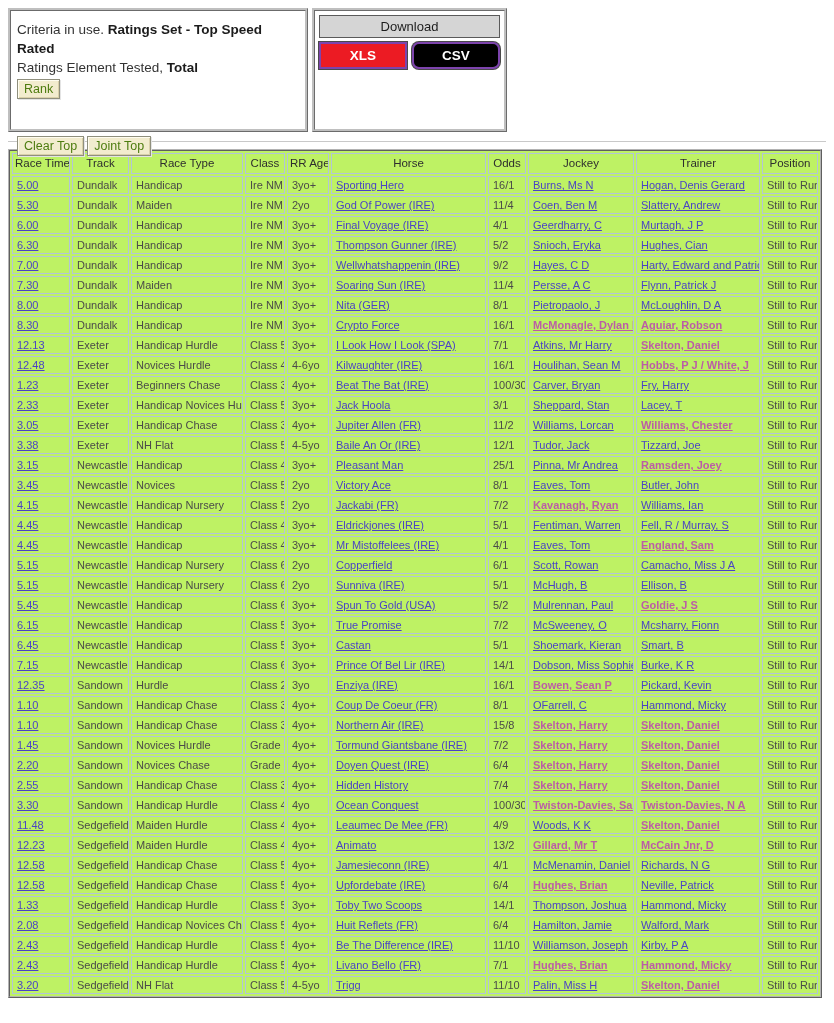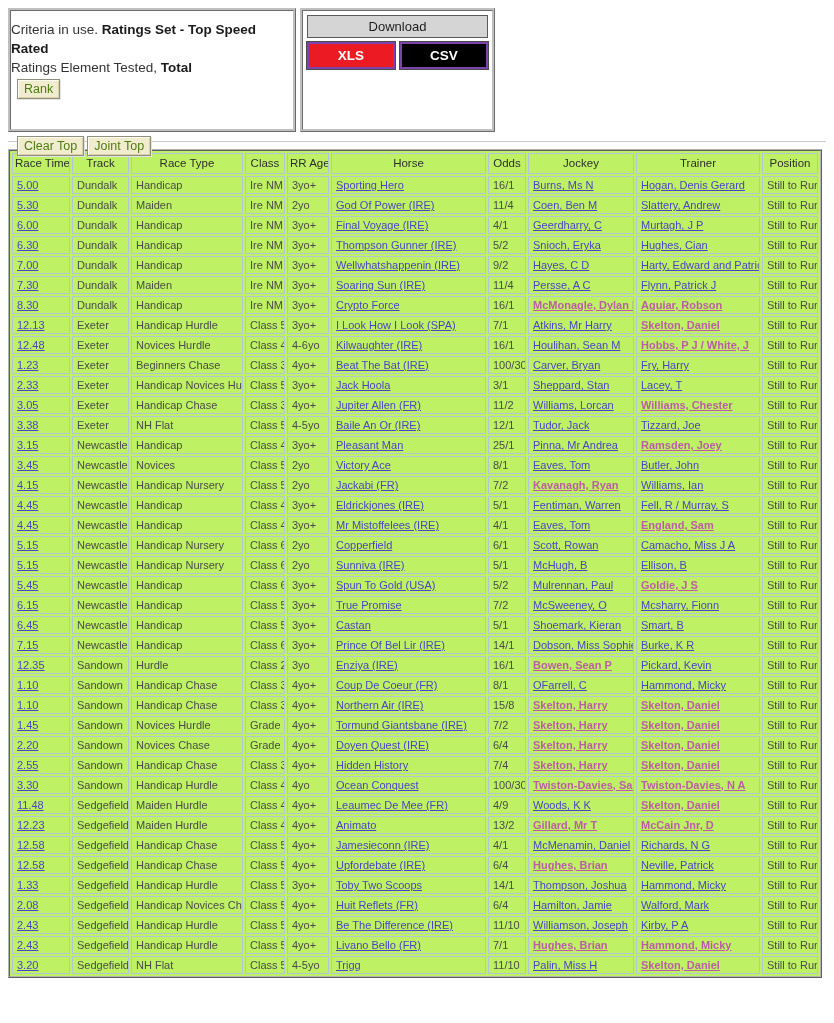--- a/index.html
+++ b/index.html
@@ -1,37 +1,37 @@
 <!DOCTYPE html>
 <html style="--link: #4a43c6; --visited: #bb5da6; --cell-border: #b2c4d8; --xls-red: #ec1b23; --csv-black: #000000; --dl-border: #7d44ad; --btn-beige: #f2ecce;"><head>
 <meta charset="utf-8">
 <style>
   html,body{margin:0;padding:0;background:#fff;}
   body{font-family:"Liberation Sans","DejaVu Sans",sans-serif;color:#3c3c3c;width:834px;}
   .page{padding:8px;}
 
   
   .top{display:flex;align-items:stretch;gap:4px;}
-  .criteria-box{width:282px;height:112px;border:3px ridge #bfbfbf;background:#fff;padding:3px 0;position:relative;}
+  .criteria-box{width:282px;height:112px;border:3px ridge #bfbfbf;background:#fff;padding:3px 6px;position:relative;}
   .criteria-text{font-size:13.5px;line-height:19px;color:#333;margin-top:6px;}
   .criteria-text b{color:#1c1c1c;}
   .btn-row{position:absolute;left:6px;}
   .btn-row.r1{top:68px;}
   .btn-row.r2{top:94px;margin-top:31px;}
   button.beige{font-family:inherit;font-size:12.5px;color:#4d7c0f;background:var(--btn-beige);
     border:1px solid #8f8f7d;box-shadow:inset 1px 1px 0 #fffdf0, inset -1px -1px 0 #d9d0a9, 1px 1px 0 #e4e4e4;
     padding:2px 6px;margin-right:3px;cursor:pointer;}
   .download-box{width:183px;height:112px;border:3px ridge #bfbfbf;background:#fff;padding:3px;}
   .dl-header{background:#d5d5d5;border:1px solid #5a5a5a;text-align:center;font-size:13px;color:#1c1c1c;
     padding:3px 8px;margin:1px 1px 4px 1px;}
   .dl-buttons{display:flex;gap:5px;margin:0 1px;}
   .dl-buttons button{flex:1;font-family:inherit;font-weight:bold;font-size:13.5px;color:#fff;
     padding:4px 0;border:2px solid var(--dl-border);box-shadow:0 0 0 1px #4a4a4a;cursor:pointer;}
   button.xls{background:var(--xls-red);}
-  button.csv{background:var(--csv-black);}
+  button.csv{background:var(--csv-black);border-radius:7px;}
 
   hr.divider{border:none;border-top:1px solid #c9c9c9;margin:9px 0 7px 0;}
 
   
   table.ratings{table-layout:fixed;width:704px;border:2px ridge #b3b3b3;border-spacing:2px;background:#bef264;font-size:11px;}
   table.ratings th{border:1px solid var(--cell-border);font-weight:normal;color:#2e2e2e;font-size:11.5px;
     text-align:center;padding:3px 2px;line-height:13px;white-space:nowrap;overflow:hidden;}
   table.ratings td{border:1px solid var(--cell-border);color:#4a4a4a;text-align:left;padding:1px 4px;
     line-height:14px;white-space:nowrap;overflow:hidden;}
   a.lnk{color:var(--link);text-decoration:underline;cursor:pointer;}
@@ -163,20 +163,32 @@
           <td>Maiden</td>
           <td>Ire NM</td>
           <td>3yo+</td>
           <td><a class="lnk">Soaring Sun (IRE)</a></td>
           <td>11/4</td>
           <td><a class="lnk">Persse, A C</a></td>
           <td><a class="lnk">Flynn, Patrick J</a></td>
           <td>Still to Run</td>
         </tr>
         <tr>
+          <td><a class="lnk">8.00</a></td>
+          <td>Dundalk</td>
+          <td>Handicap</td>
+          <td>Ire NM</td>
+          <td>3yo+</td>
+          <td><a class="lnk">Nita (GER)</a></td>
+          <td>8/1</td>
+          <td><a class="lnk">Pietropaolo, J</a></td>
+          <td><a class="lnk">McLoughlin, D A</a></td>
+          <td>Still to Run</td>
+        </tr>
+        <tr>
           <td><a class="lnk">8.30</a></td>
           <td>Dundalk</td>
           <td>Handicap</td>
           <td>Ire NM</td>
           <td>3yo+</td>
           <td><a class="lnk">Crypto Force</a></td>
           <td>16/1</td>
           <td><a class="lnk visited">McMonagle, Dylan B</a></td>
           <td><a class="lnk visited">Aguiar, Robson</a></td>
           <td>Still to Run</td>

